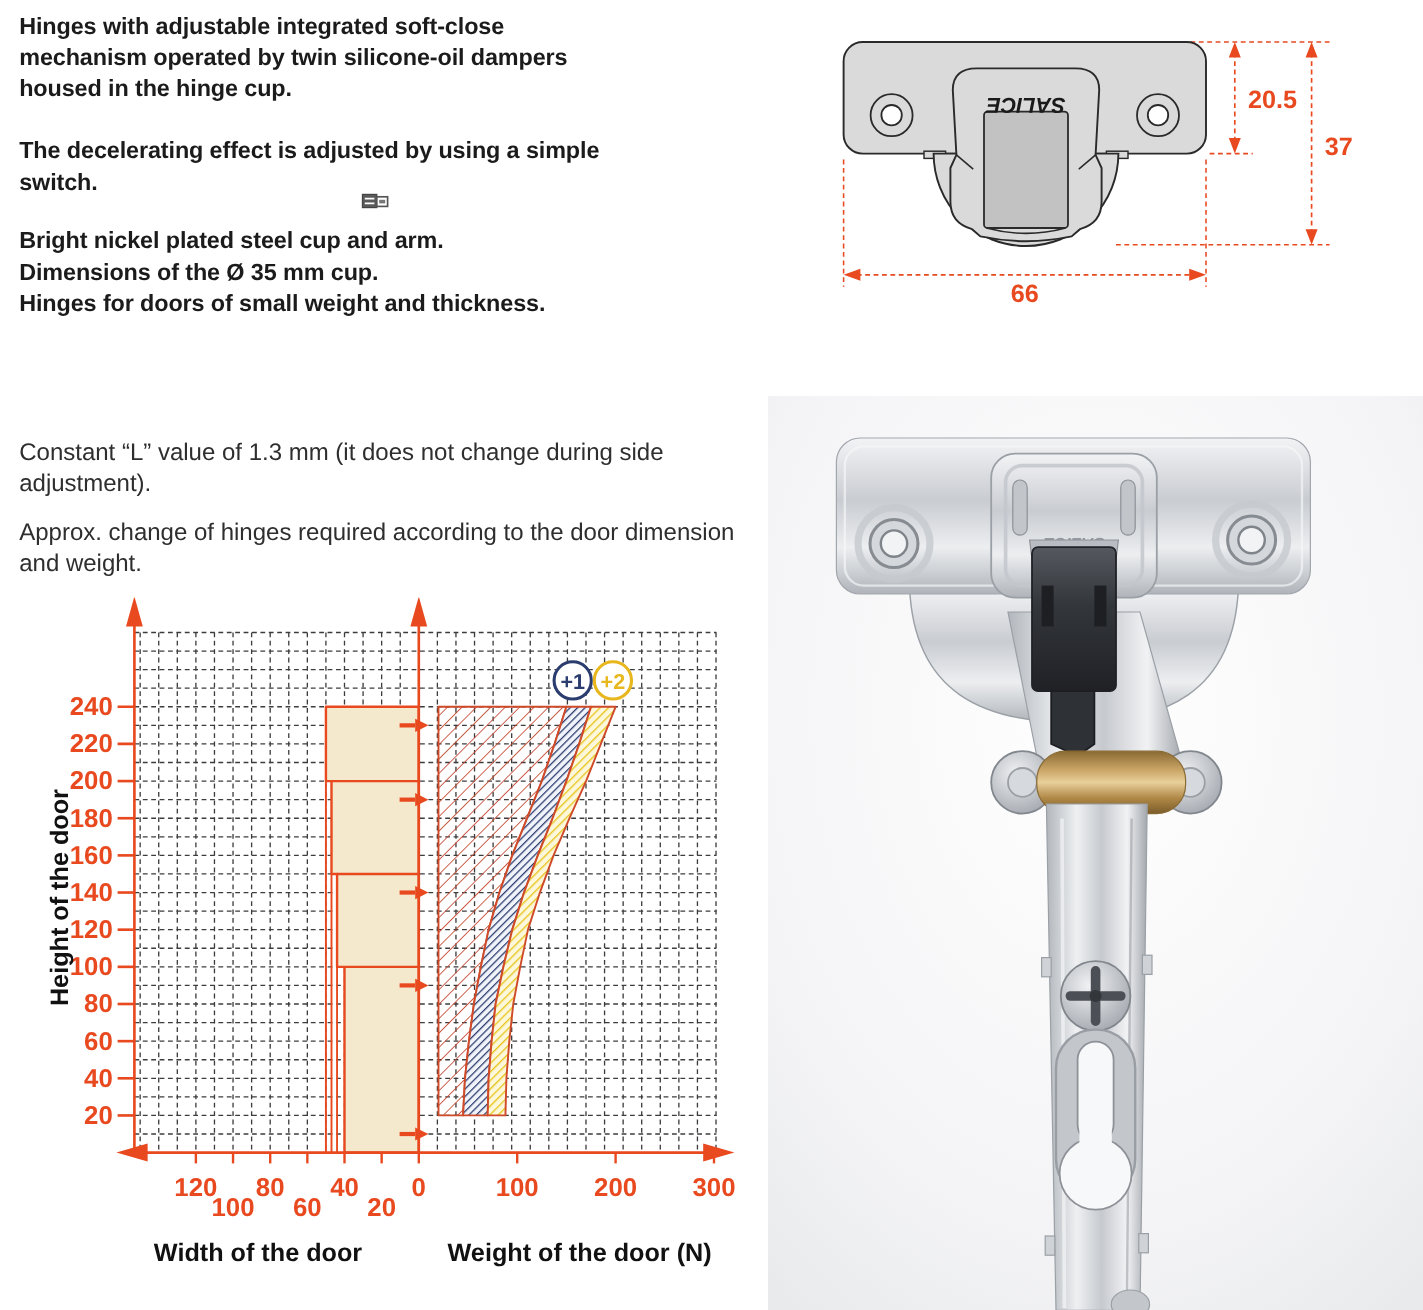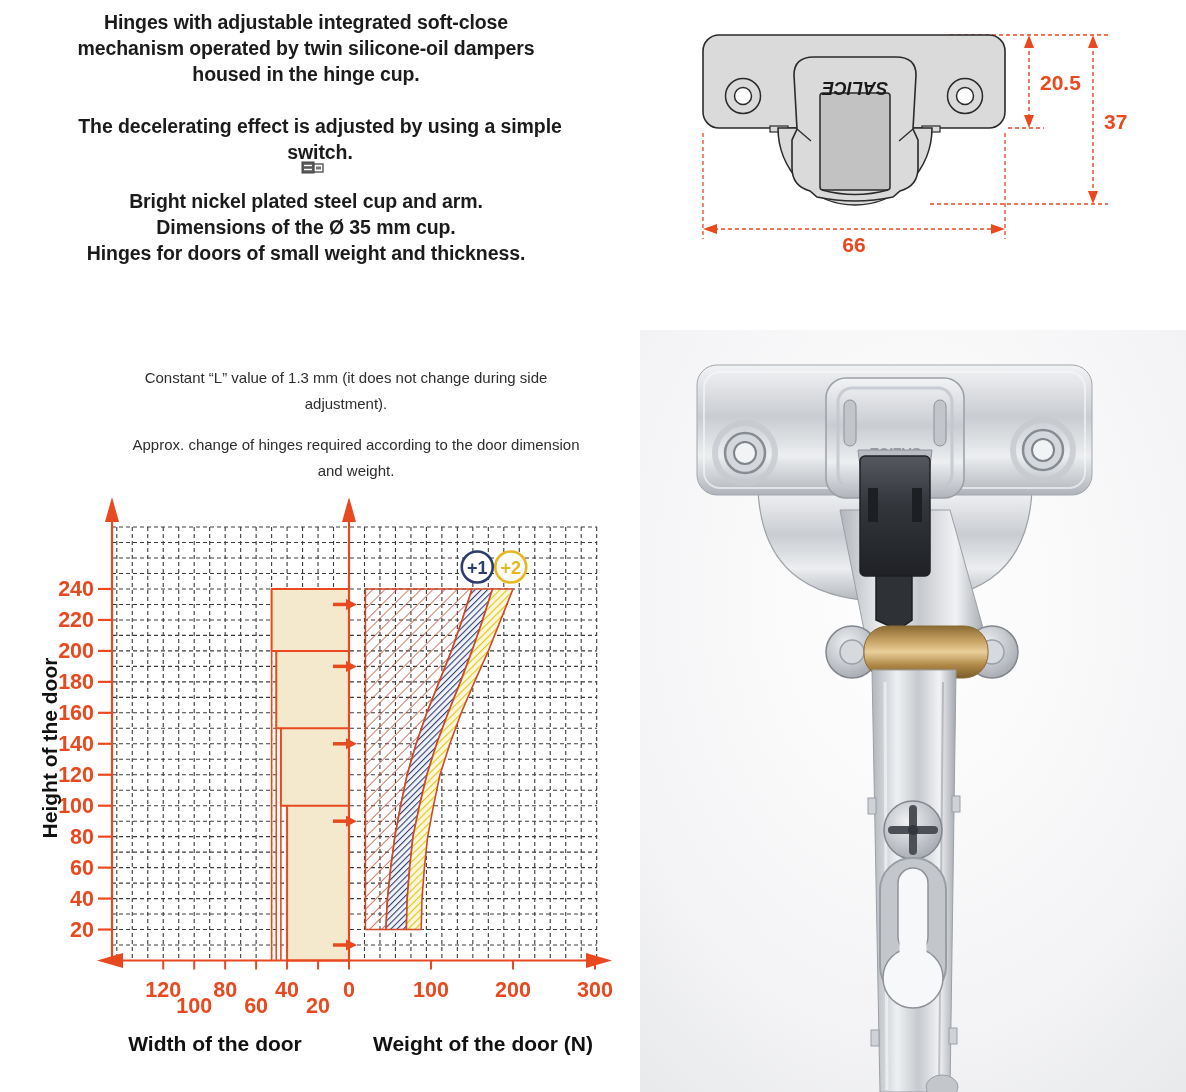--- a/index.html
+++ b/index.html
@@ -1,32 +1,32 @@
 <!DOCTYPE html>
 <html><head>
 <meta charset="utf-8">
 <style>
   html,body{margin:0;padding:0;background:#ffffff;}
   body{font-family:"Liberation Sans", sans-serif;}
-  #page{position:relative;width:1186px;height:1092px;background:#fff;overflow:hidden;text-align:center;}
+  #page{position:relative;width:1186px;height:1092px;background:#fff;overflow:hidden;}
   .abs{position:absolute;}
   .boldtext{font-weight:bold;color:#1b1b1b;font-size:19.5px;line-height:26px;white-space:pre-line;letter-spacing:-0.1px;}
-  .regtext{font-weight:normal;color:#2e2e2e;font-size:15px;line-height:25.5px;white-space:pre-line;margin-left:40px;}
+  .regtext{font-weight:normal;color:#2e2e2e;font-size:20px;line-height:25.5px;white-space:pre-line;}
   svg text{font-family:"Liberation Sans", sans-serif;}
 </style>
 </head>
 <body>
 
 <div id="page">
 
   <div class="abs boldtext" style="left:16px;top:9px;width:580px;">Hinges with adjustable integrated soft-close
 mechanism operated by twin silicone-oil dampers
 housed in the hinge cup.</div>
 
-  <div class="abs boldtext" style="left:16px;top:113px;width:580px;margin-left:14px;">The decelerating effect is adjusted by using a simple
+  <div class="abs boldtext" style="left:16px;top:113px;width:580px;">The decelerating effect is adjusted by using a simple
 switch.</div>
 
   <div class="abs" style="left:301px;top:160px;">
     <svg width="24" height="16" viewBox="0 0 24 16">
       <rect x="1" y="2" width="12" height="11" fill="#5a5a5a" stroke="#444" stroke-width="1"></rect>
       <line x1="3" y1="5.5" x2="11" y2="5.5" stroke="#fff" stroke-width="1.4"></line>
       <line x1="3" y1="9.5" x2="11" y2="9.5" stroke="#fff" stroke-width="1.4"></line>
       <rect x="13" y="4" width="9" height="8" fill="#fff" stroke="#555" stroke-width="1.4"></rect>
       <rect x="15" y="6.5" width="5" height="3" fill="#777"></rect>
     </svg>

